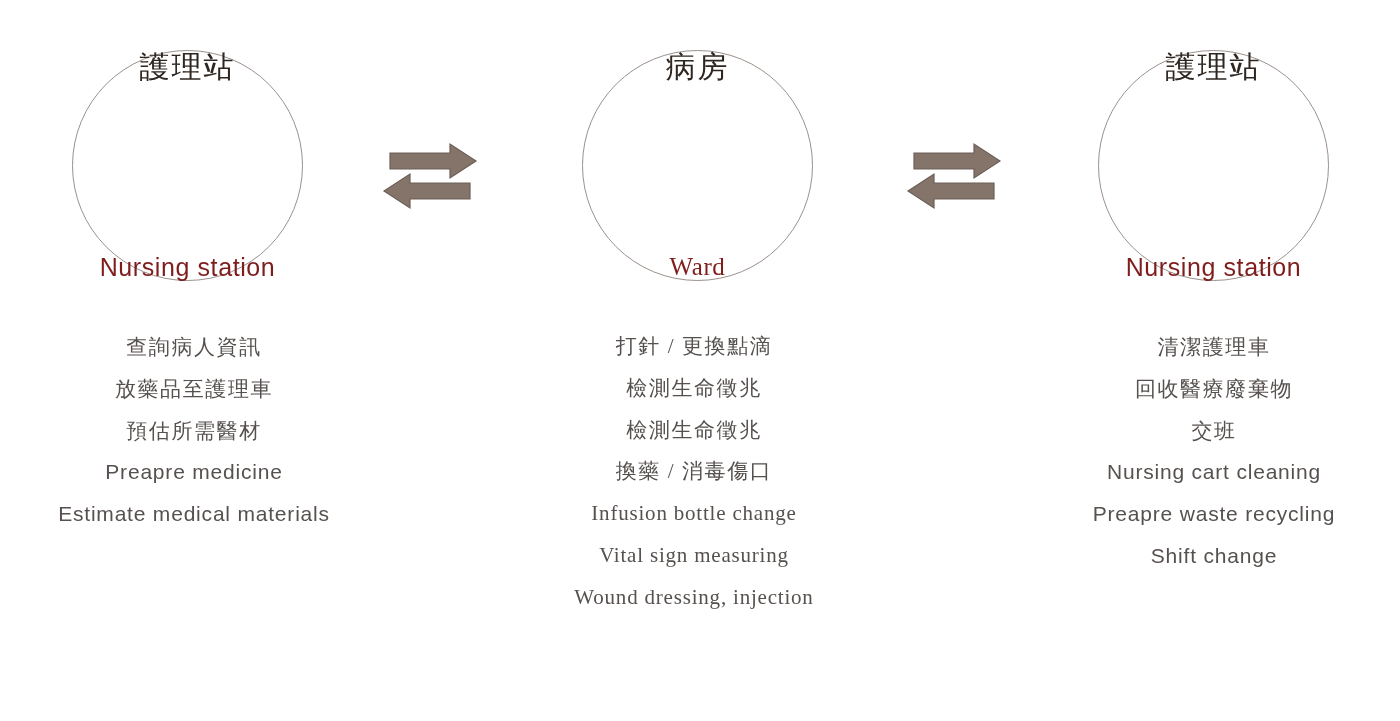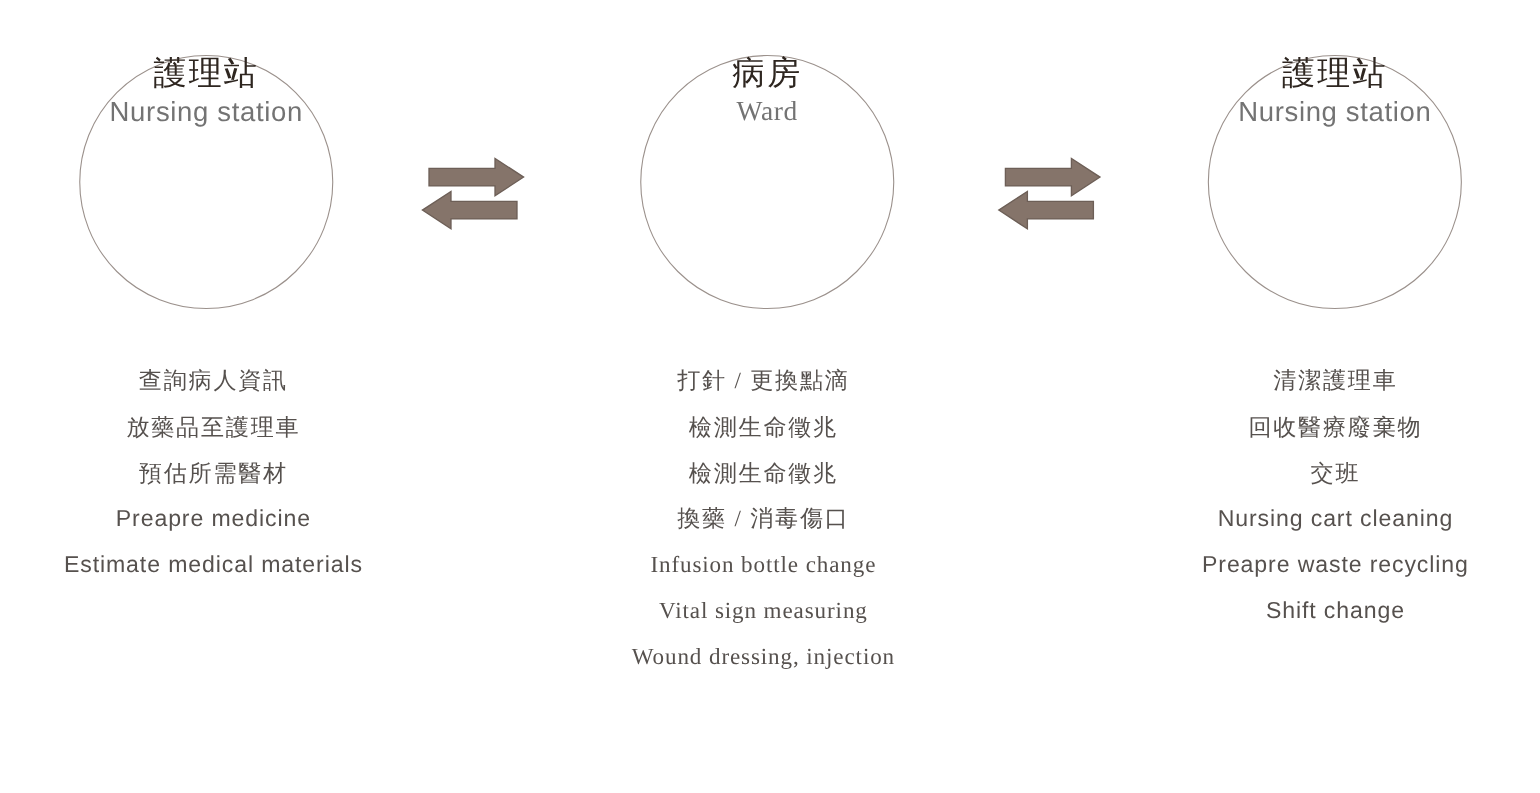--- a/index.html
+++ b/index.html
@@ -40,39 +40,39 @@
     position: absolute;
     top: 50px;
     width: 231px;
     height: 231px;
     border: 1px solid #9b918c;
     border-radius: 50%;
     box-sizing: border-box;
     display: flex;
     flex-direction: column;
     align-items: center;
-    justify-content: flex-start;
+    justify-content: space-between;
     background: #ffffff;
   }
   #column-nursing-start .node-circle { left: 72px; }
   #column-ward .node-circle          { left: 82px; }
   #column-nursing-end .node-circle   { left: 78px; }
 
   .node-title-zh {
     font-size: 30px;
     line-height: 1.05;
     color: #2e2620;
     letter-spacing: 2px;
     margin-bottom: 6px;
     white-space: nowrap;
   }
   .node-title-en {
     font-size: 25px;
     line-height: 1.05;
-    color: #737373;
+    color: #7f1d1d;
     letter-spacing: 0.6px;
     white-space: nowrap;
   }
 
   
   .task-list {
     position: absolute;
     top: 322px;
     left: 0;
     width: 380px;

